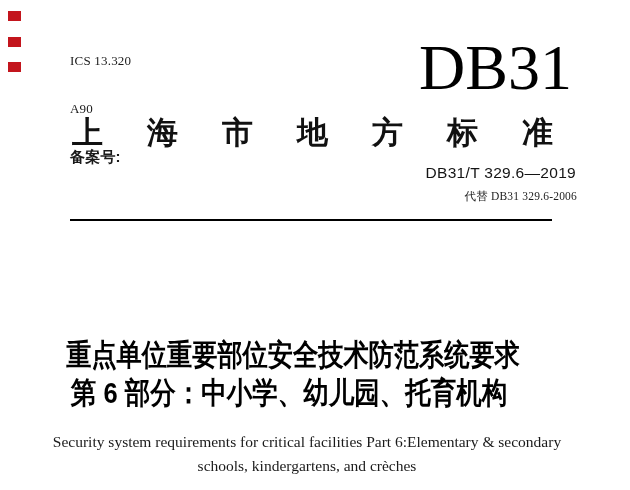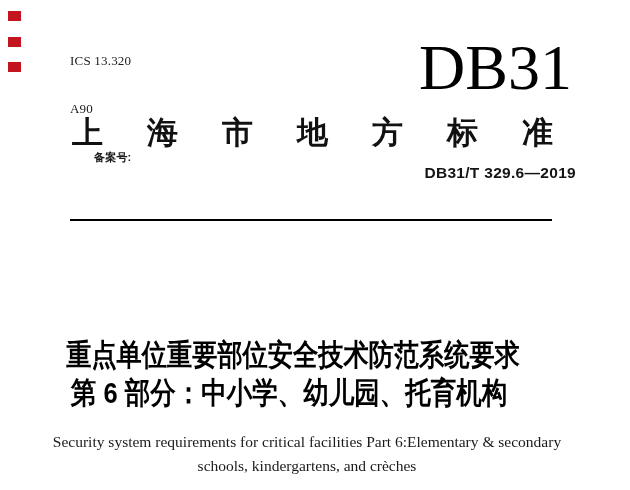--- a/index.html
+++ b/index.html
@@ -36,22 +36,21 @@
     font-family: "Liberation Serif", serif;
     font-size: 13px;
     line-height: 16px;
     color: #1a1a1a;
     letter-spacing: 0.2px;
     white-space: pre;
   }
   .ics-block .zh {
     font-family: "Liberation Sans", sans-serif;
     font-weight: 600;
-    font-size: 11px;
-    margin-left: 24px;
+    font-size: 15px;
   }
 
   
   .logo {
     position: absolute;
     top: 40px;
     right: 58px;
     font-family: "Liberation Serif", serif;
     font-weight: normal;
     font-size: 64px;
@@ -72,21 +71,21 @@
     font-weight: 600;
     color: #111111;
   }
 
   
   .std-number {
     position: absolute;
     right: 54px;
     top: 164px;
     font-size: 15.5px;
-    font-weight: 700;
+    font-weight: 400;
     letter-spacing: 0.3px;
     color: #141414;
     text-align: right;
   }
   .replaces {
     position: absolute;
     right: 53px;
     top: 189px;
     font-family: "Liberation Serif", serif;
     font-size: 11.5px;
@@ -158,20 +157,21 @@
     <span>上</span>
     <span>海</span>
     <span>市</span>
     <span>地</span>
     <span>方</span>
     <span>标</span>
     <span>准</span>
   </div>
 
   <div class="std-number">DB31/T 329.6—2019</div>
+  <div class="replaces">代替 DB31 329.6-2006</div>
 
   <div class="rule"></div>
 
   <div class="title-block">
     <div class="title-line l1">重点单位重要部位安全技术防范系统要求</div>
     <div class="title-line l2">第 6 部分：中小学、幼儿园、托育机构</div>
   </div>
 
   <div class="subtitle-block">
     <div>Security system requirements for critical facilities Part 6:Elementary &amp; secondary</div>

